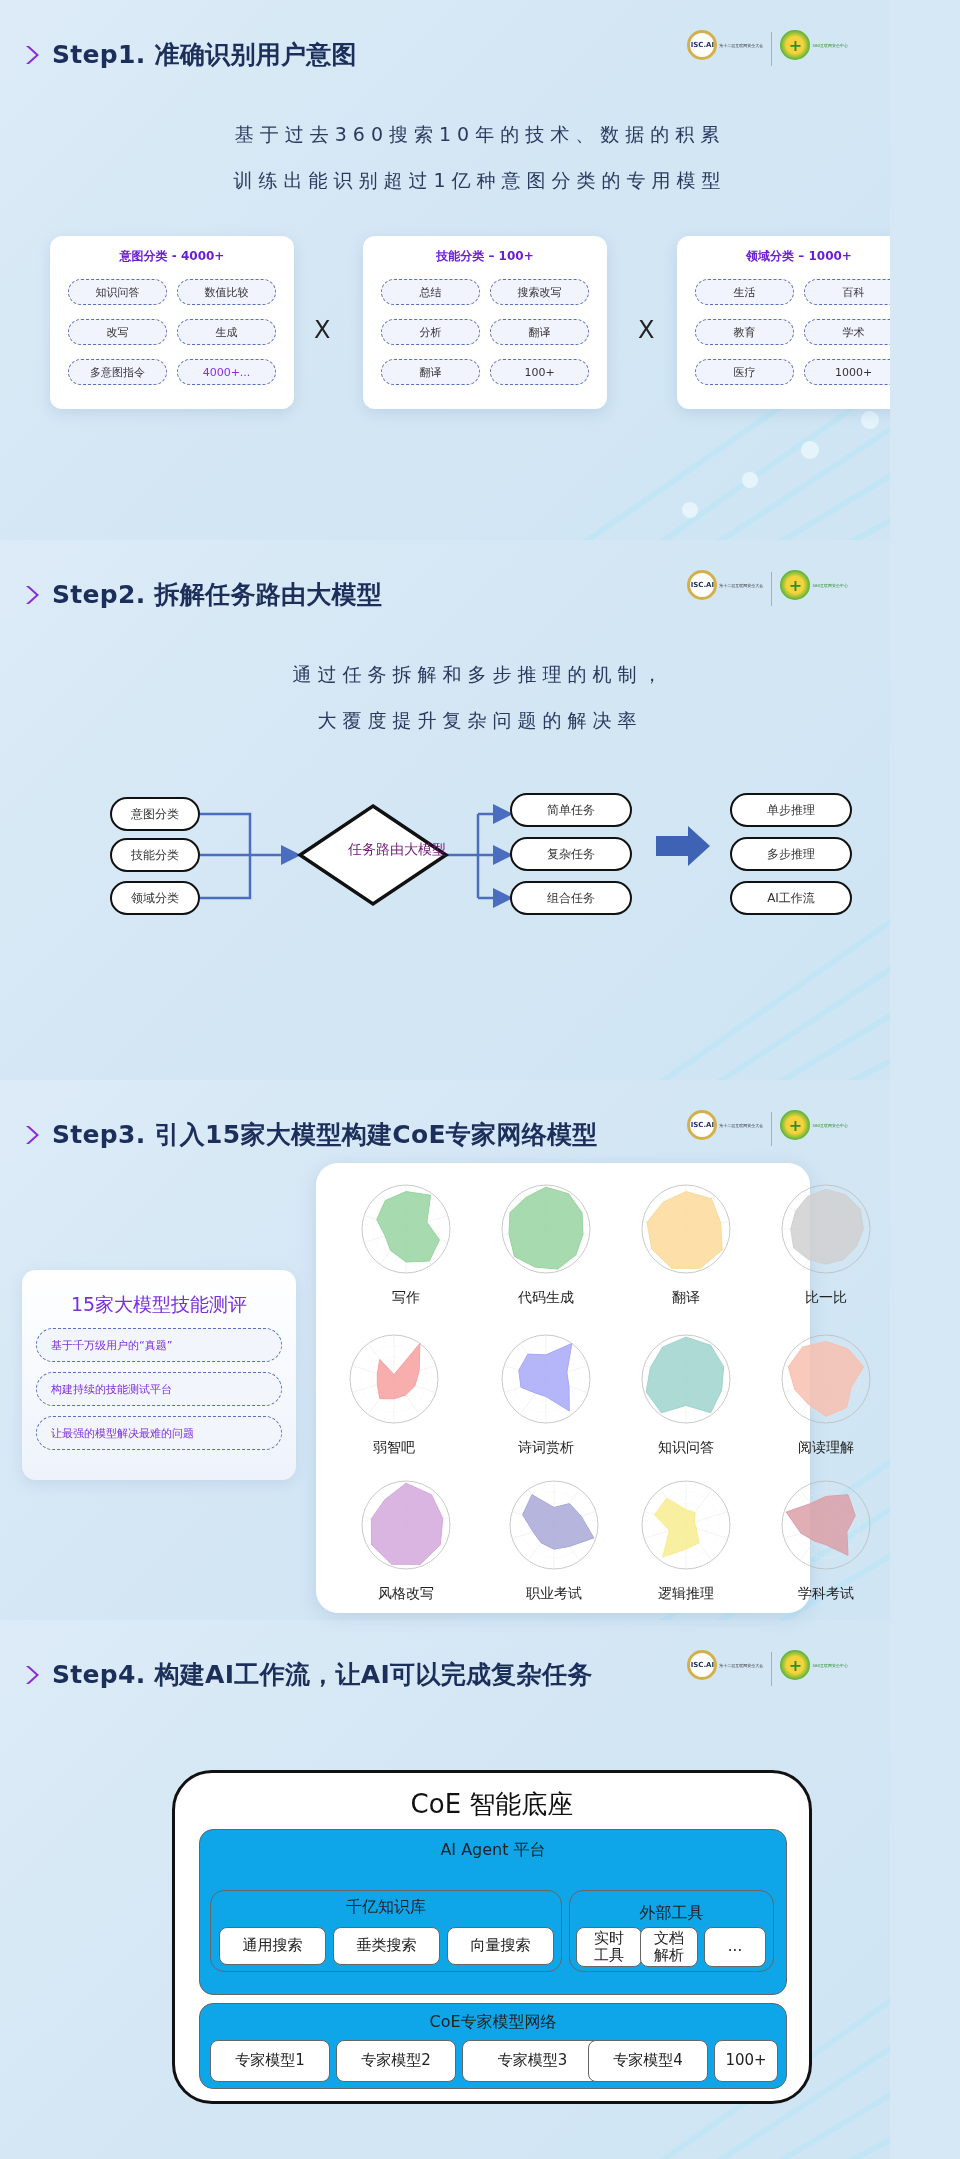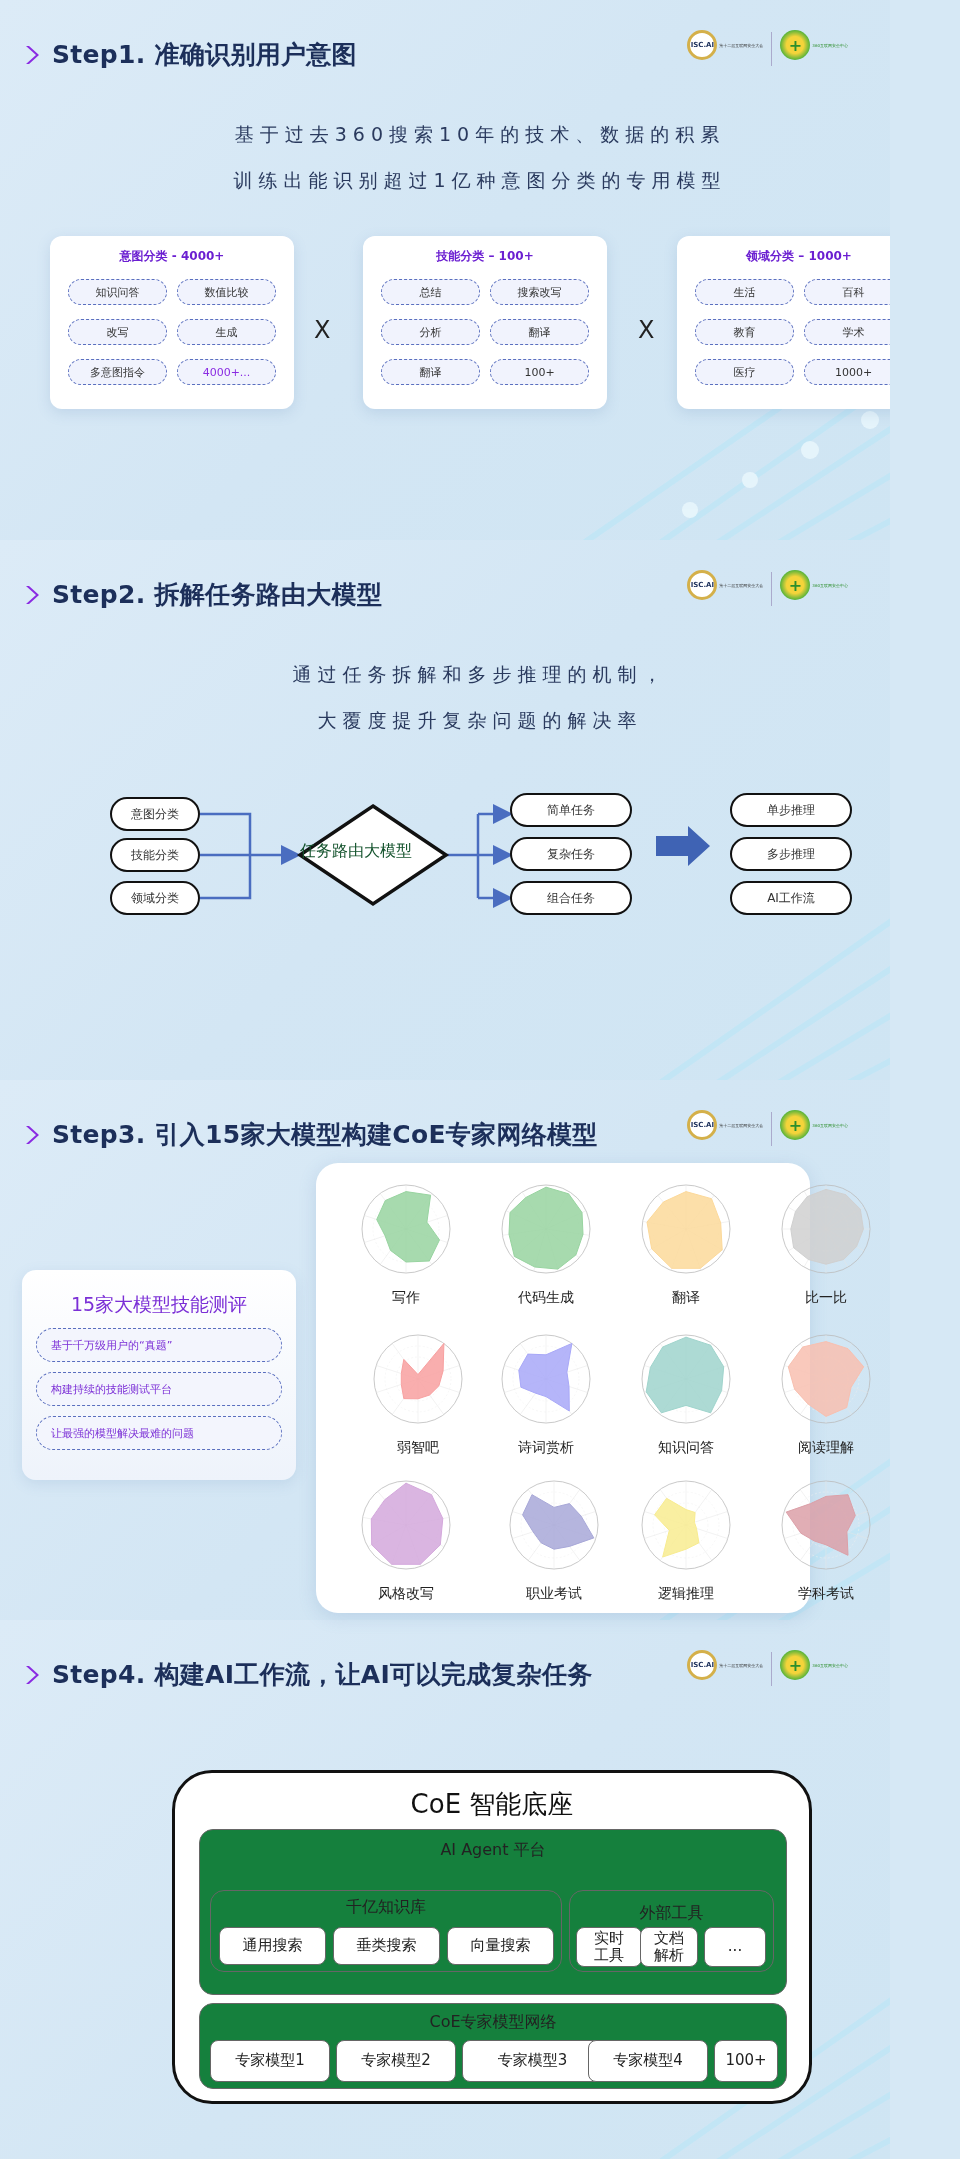--- a/index.html
+++ b/index.html
@@ -22,33 +22,33 @@
   
   .card { position: absolute; top: 236px; width: 244px; height: 173px; background: #fff; border-radius: 12px; box-shadow: 0 4px 14px rgba(90,130,180,0.18); }
   .card-title { text-align: center; margin-top: 12px; font-size: 12px; font-weight: bold; color: #6b1fd1; }
   .pill-grid { display: grid; grid-template-columns: 1fr 1fr; gap: 14px 10px; padding: 14px 18px 0 18px; }
   .pill { height: 26px; border: 1.5px dashed #5a6fbf; border-radius: 14px; background: #f1f3fd; font-size: 11px; color: #333; display: flex; align-items: center; justify-content: center; }
   .pill.purple { color: #8a2be2; }
   .times { position: absolute; top: 316px; font-size: 24px; color: #222; }
   
   .oval { position: absolute; width: 90px; height: 34px; border: 2.5px solid #111; border-radius: 17px; background: #fff; font-size: 12px; color: #333; display: flex; align-items: center; justify-content: center; }
   .oval.wide { width: 122px; }
-  .diamond-txt { position: absolute; left: 300px; top: 830px; width: 146px; text-align: left; font-size: 16px; color: #14532d; line-height: 1.1; }
+  .diamond-txt { position: absolute; left: 300px; top: 830px; width: 146px; text-align: right; font-size: 14px; color: #701a75; line-height: 1.1; }
   
   .eval-card { position: absolute; left: 22px; top: 1270px; width: 274px; height: 210px; background: linear-gradient(180deg, #fff 0%, #eef3fb 100%); border-radius: 14px; box-shadow: 0 4px 14px rgba(90,130,180,0.15); }
   .eval-title { text-align: center; margin-top: 22px; font-size: 19px; color: #7b2fd6; font-weight: normal; }
   .eval-item { margin: 10px 14px 0 14px; height: 34px; border: 1.5px dashed #5a6fbf; border-radius: 17px; padding-left: 14px; font-size: 11px; color: #7b2fd6; display: flex; align-items: center; background: #f3f5fd; }
   .radar-panel { position: absolute; left: 316px; top: 1163px; width: 494px; height: 450px; background: #fff; border-radius: 22px; box-shadow: 0 4px 18px rgba(90,130,180,0.2); padding-left: 16px; }
   .radar-cell { position: absolute; width: 140px; height: 148px; }
   .radar-cell svg { display: block; margin: 0 auto; }
   .radar-label { text-align: center; font-size: 14px; color: #222; margin-top: 2px; }
   
   .coe { position: absolute; left: 172px; top: 1770px; width: 640px; height: 334px; background: #fff; border: 3px solid #111; border-radius: 40px; }
   .coe-title { text-align: center; font-size: 26px; color: #111; margin-top: 14px; }
-  .box { position: absolute; border: 1.2px solid #666; border-radius: 14px; background: #15803d; }
+  .box { position: absolute; border: 1.2px solid #666; border-radius: 14px; background: #0ea5e9; }
   .box-title { text-align: center; color: #222; }
   .leaf { position: absolute; border: 1.2px solid #666; border-radius: 8px; background: #fff; font-size: 15px; color: #222; display: flex; align-items: center; justify-content: center; text-align: center; line-height: 1.15; }
 </style>
 </head>
 <body>
 
 <div class="slide">
   <svg class="deco" viewBox="0 0 460 360">
       <g stroke="#bfe6f6" stroke-width="6" fill="none" opacity="0.8">
         <path d="M60 360 L460 80"></path>
@@ -322,21 +322,21 @@
         <line x1="50" y1="50" x2="50.0" y2="94.0" stroke="#e4e4e4" stroke-width="0.5"></line>
         <line x1="50" y1="50" x2="28.0" y2="88.1" stroke="#e4e4e4" stroke-width="0.5"></line>
         <line x1="50" y1="50" x2="11.9" y2="72.0" stroke="#e4e4e4" stroke-width="0.5"></line>
         <line x1="50" y1="50" x2="6.0" y2="50.0" stroke="#e4e4e4" stroke-width="0.5"></line>
         <line x1="50" y1="50" x2="11.9" y2="28.0" stroke="#e4e4e4" stroke-width="0.5"></line>
         <line x1="50" y1="50" x2="28.0" y2="11.9" stroke="#e4e4e4" stroke-width="0.5"></line>
       <polygon points="50.0,10.4 69.8,15.7 84.3,30.2 87.4,50.0 80.5,67.6 67.6,80.5 50.0,85.2 32.4,80.5 17.6,68.7 14.8,50.0 19.5,32.4 31.3,17.6" fill="#d0d0d0" fill-opacity="0.85" stroke="#d0d0d0"></polygon>
     </svg>
       <div class="radar-label">比一比</div>
     </div>
-    <div class="radar-cell" style="left: 32px; top: 158px;">
+    <div class="radar-cell" style="left: 8px; top: 158px;">
       <svg width="116" height="116" viewBox="-8 -8 116 116">
       <circle cx="50" cy="50" r="44" fill="none" stroke="#bbb" stroke-width="0.8"></circle>
       <circle cx="50" cy="50" r="33" fill="none" stroke="#eee" stroke-width="0.5" stroke-dasharray="2 2"></circle>
       <circle cx="50" cy="50" r="22" fill="none" stroke="#eee" stroke-width="0.5" stroke-dasharray="2 2"></circle>
       <line x1="50" y1="50" x2="50.0" y2="6.0" stroke="#e4e4e4" stroke-width="0.5"></line>
         <line x1="50" y1="50" x2="75.9" y2="14.4" stroke="#e4e4e4" stroke-width="0.5"></line>
         <line x1="50" y1="50" x2="91.8" y2="36.4" stroke="#e4e4e4" stroke-width="0.5"></line>
         <line x1="50" y1="50" x2="91.8" y2="63.6" stroke="#e4e4e4" stroke-width="0.5"></line>
         <line x1="50" y1="50" x2="75.9" y2="85.6" stroke="#e4e4e4" stroke-width="0.5"></line>
         <line x1="50" y1="50" x2="50.0" y2="94.0" stroke="#e4e4e4" stroke-width="0.5"></line>

